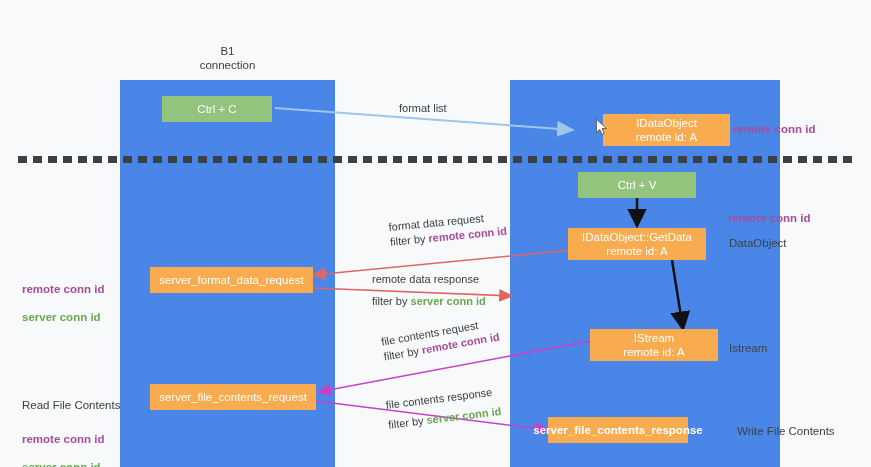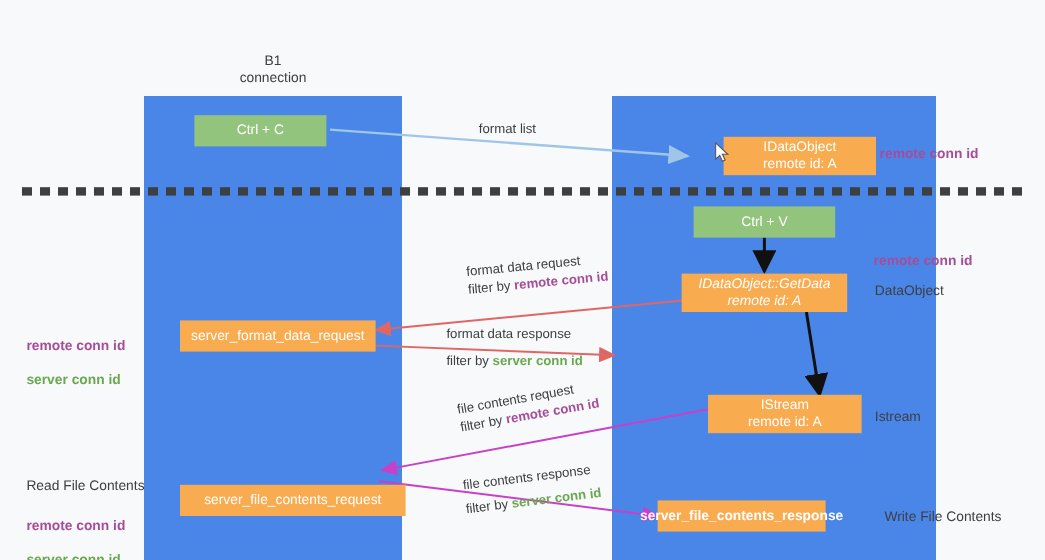--- a/index.html
+++ b/index.html
@@ -149,46 +149,46 @@
 
   <div class="box orange" style="left:603px; top:114px; width:127px; height:32px;">IDataObject
 remote id: A</div>
 
   <svg class="cursor" style="left:595px; top:118px;" viewBox="0 0 12 16">
     <path d="M1,1 L1,13 L4,10.2 L6,14.6 L8,13.7 L6,9.4 L10,9.4 z" fill="#ffffff" stroke="#555555" stroke-width="0.8"></path>
   </svg>
 
   <div class="box green" style="left:578px; top:172px; width:118px; height:26px;">Ctrl + V</div>
 
-  <div class="box orange" style="left:568px; top:228px; width:138px; height:32px;font-style:italic;">IDataObject::GetData
+  <div class="box orange" style="left:568px; top:228px; width:138px; height:32px;">IDataObject::GetData
 remote id: A</div>
 
   <div class="box orange" style="left:150px; top:267px; width:163px; height:26px;">server_format_data_request</div>
 
 
   <div class="box orange" style="left:590px; top:329px; width:128px; height:32px;">IStream
 remote id: A</div>
 
-  <div class="box orange" style="left:150px; top:384px; width:188px; height:26px;margin-top:20px;">server_file_contents_request</div>
+  <div class="box orange" style="left:150px; top:384px; width:166px; height:26px;">server_file_contents_request</div>
 
   <div class="box orange" style="left:548px; top:417px; width:140px; height:26px;font-weight:bold;">server_file_contents_response</div>
 
   <div class="dashline"></div>
 
   <div class="edge-label" style="left:399px; top:101px;">format list</div>
 
   <div class="edge-label" style="left:388px; top:220px; transform:rotate(-5.5deg); transform-origin:left top;">
     <div>format data request</div>
     <div>
       <span>filter by </span><b class="purple-t">remote conn id</b>
     </div>
   </div>
 
   <div class="edge-label" style="left:372px; top:272px;">
-    <div>format data response</div>
+    <div>remote data response</div>
     <div style="margin-top:7px;">
       <span>filter by </span><b class="green-t">server conn id</b>
     </div>
   </div>
 
   <div class="edge-label" style="left:380px; top:335px; transform:rotate(-10deg); transform-origin:left top;">
     <div>file contents request</div>
     <div>
       <span>filter by </span><b class="purple-t">remote conn id</b>
     </div>

